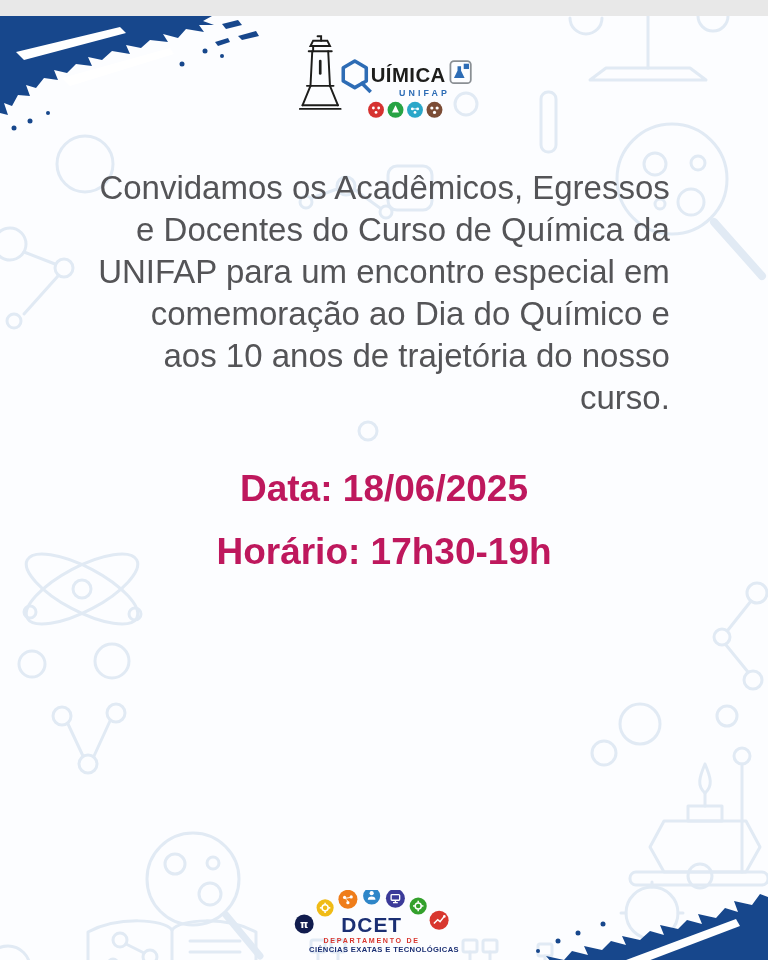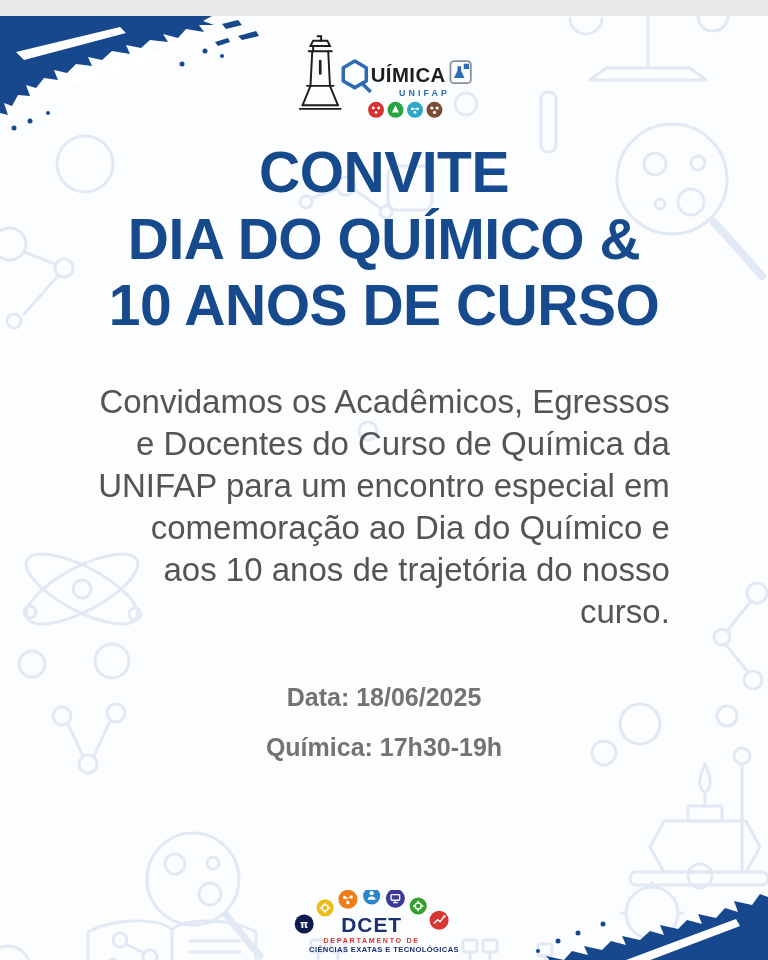--- a/index.html
+++ b/index.html
@@ -23,21 +23,21 @@
     line-height:1.17; color:#164a8d; text-align:center;
     white-space:pre-line;
   }
   .poster-body {
     margin-top:42px;
     font-size:33px; line-height:1.27; color:#545457;
     text-align:right; white-space:pre-line;
   }
   .details { margin-top:50px; text-align:center; }
   .detail-line {
-    font-size:25px; font-weight:700; color:#737373;
+    font-size:37px; font-weight:700; color:#be185d;
     margin-bottom:21px;
   }
   .dcet-logo {
     position:absolute; bottom:18px; left:50%;
     transform:translateX(-50%); z-index:2;
   }
   svg { display:block; }
 </style>
 </head>
 <body>
@@ -242,34 +242,31 @@
             <circle cx="140" cy="88" r="1.6" fill="#fff"></circle>
             <line x1="137" y1="84" x2="143" y2="84" stroke="#fff" stroke-width="1"></line>
           <circle cx="162" cy="85" r="9" fill="#7b4c35"></circle>
           <circle cx="159" cy="83" r="1.8" fill="#fff"></circle>
             <circle cx="165" cy="83" r="1.8" fill="#fff"></circle>
             <circle cx="162" cy="88" r="1.8" fill="#fff"></circle>
         </g>
       </svg>
     </div>
 
-    <div class="poster-title">CONVITE
-DIA DO QUÍMICO &amp;
-10 ANOS DE CURSO</div>
 
     <div class="poster-body">Convidamos os Acadêmicos, Egressos
 e Docentes do Curso de Química da
 UNIFAP para um encontro especial em
 comemoração ao Dia do Químico e
 aos 10 anos de trajetória do nosso
 curso.</div>
 
     <div class="details">
       <div class="detail-line">Data: 18/06/2025</div>
-      <div class="detail-line">Química: 17h30-19h</div>
+      <div class="detail-line">Horário: 17h30-19h</div>
     </div>
   </div>
 
   <div class="dcet-logo">
     <svg width="190" height="68" viewBox="0 0 200 68">
       <g>
         <circle cx="16" cy="34" r="10" fill="#111c4e"></circle>
         <text x="16" y="38.5" font-family="DejaVu Sans, sans-serif" font-size="11" font-weight="700" fill="#fff" text-anchor="middle">π</text>
         <circle cx="38" cy="17" r="9" fill="#f0bb16"></circle>
         <circle cx="38" cy="17" r="3.2" fill="none" stroke="#fff" stroke-width="1.6"></circle>

